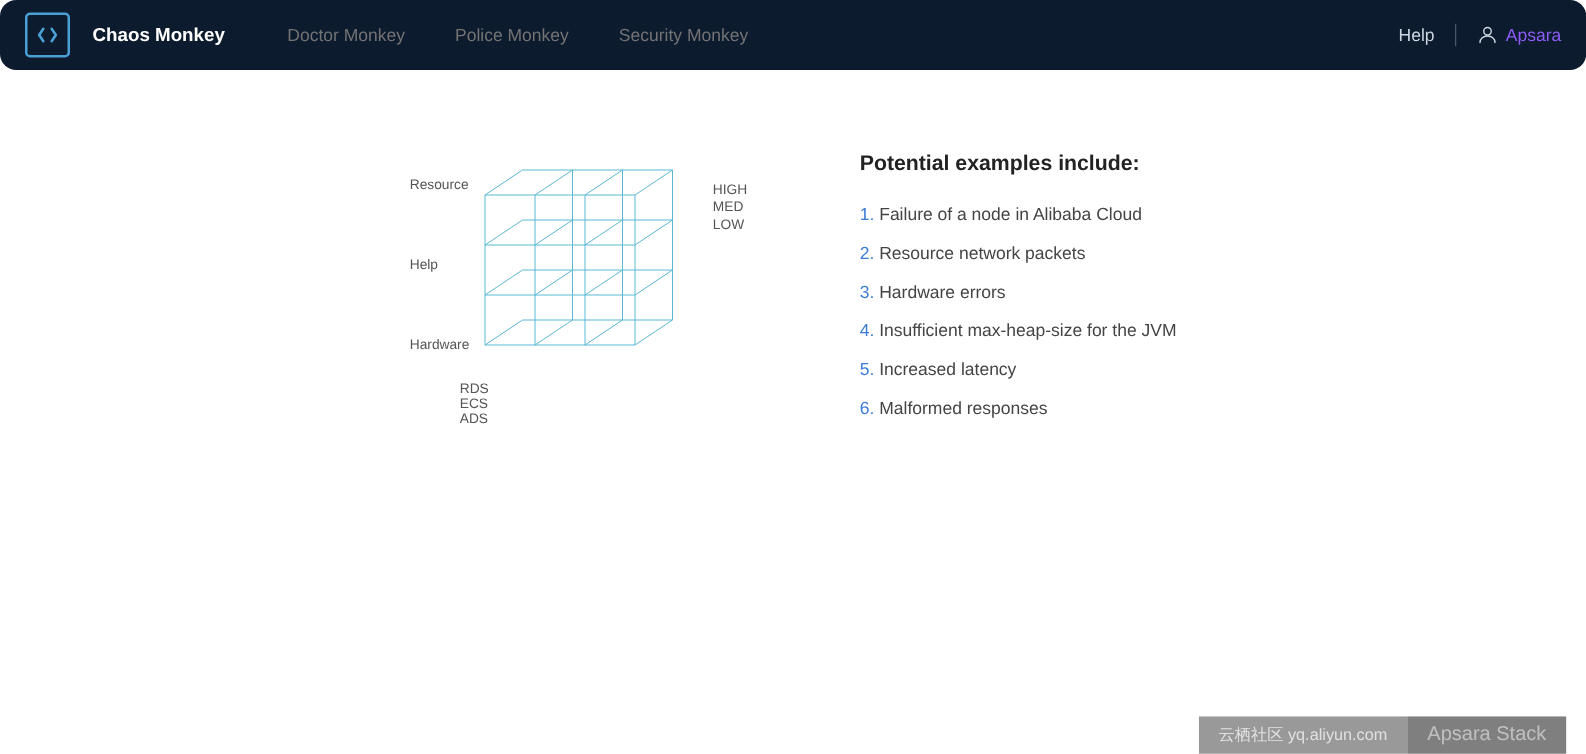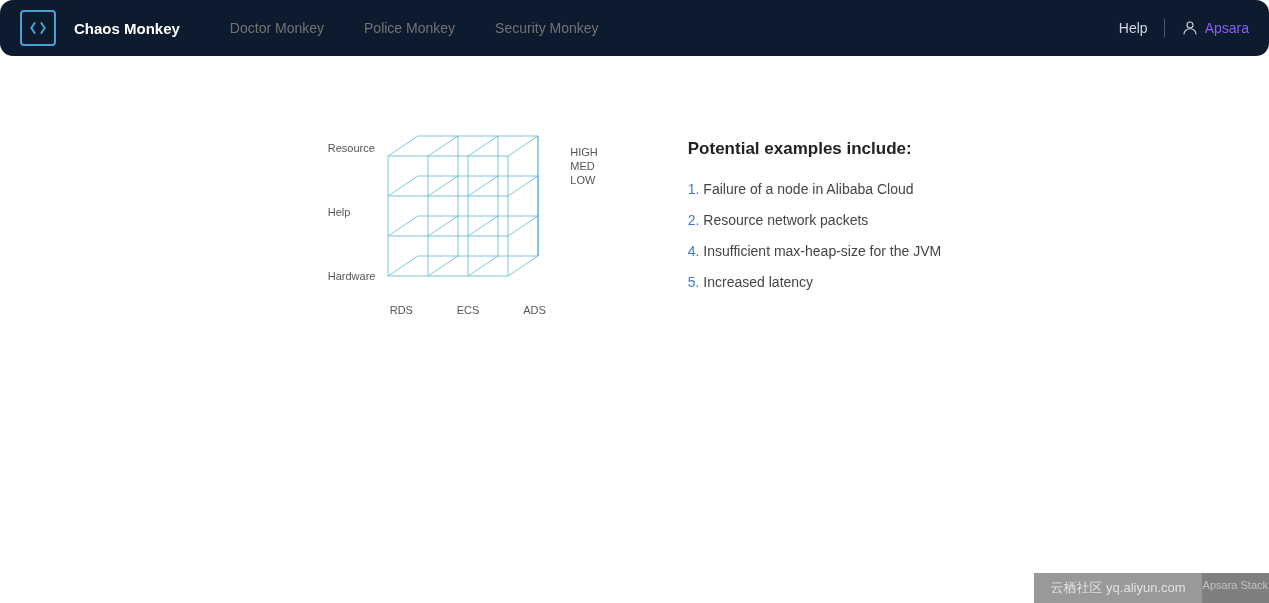--- a/index.html
+++ b/index.html
@@ -114,20 +114,21 @@
       font-size: 11px;
       color: #555;
       white-space: nowrap;
     }
     .axis-labels-x {
       display: flex;
       justify-content: space-around;
       margin-left: 40px;
       width: 200px;
       margin-top: 4px;
+      flex-direction: column;
     }
     .axis-labels-z {
       position: absolute;
       right: -10px;
       top: 30px;
       display: flex;
       flex-direction: column;
       gap: 2px;
       font-size: 10px;
       color: #555;
@@ -155,34 +156,35 @@
       line-height: 1.5;
     }
     .examples-list li span.num {
       color: #3a7bd5;
     }
 
     
     .footer {
       position: fixed;
       bottom: 0;
-      right: 0;
-      display: flex;
+      right: 16px;
+      display: flex;
+      align-items: center;
       gap: 0;
     }
     .footer-watermark {
       background: rgba(0,0,0,0.4);
       padding: 6px 16px;
       font-size: 13px;
       color: rgba(255,255,255,0.7);
     }
     .footer-brand {
       background: rgba(0,0,0,0.5);
-      padding: 6px 1px;
-      font-size: 11px;
+      padding: 6px 16px;
+      font-size: 16px;
       color: rgba(255,255,255,0.5);
     }
   </style>
 </head>
 <body>
 
 <nav class="navbar">
   <div class="navbar-logo">
     <svg viewBox="0 0 24 24" fill="none" xmlns="http://www.w3.org/2000/svg">
       <path d="M8 6L4 12L8 18" stroke="#4a9fd4" stroke-width="2.5" stroke-linecap="round" stroke-linejoin="round"></path>
@@ -289,26 +291,34 @@
     <ul class="examples-list">
       <li>
         <span class="num" style="color: rgb(58, 123, 213); margin-right: 0px;">1.</span>
         <span>Failure of a node in Alibaba Cloud</span>
       </li>
       <li>
         <span class="num" style="color: rgb(58, 123, 213); margin-right: 0px;">2.</span>
         <span>Resource network packets</span>
       </li>
       <li>
+        <span class="num" style="color: rgb(58, 123, 213); margin-right: 0px;">3.</span>
+        <span>Hardware errors</span>
+      </li>
+      <li>
         <span class="num" style="color: rgb(58, 123, 213); margin-right: 0px;">4.</span>
         <span>Insufficient max-heap-size for the JVM</span>
       </li>
       <li>
         <span class="num" style="color: rgb(58, 123, 213); margin-right: 0px;">5.</span>
         <span>Increased latency</span>
+      </li>
+      <li>
+        <span class="num" style="color: rgb(58, 123, 213); margin-right: 0px;">6.</span>
+        <span>Malformed responses</span>
       </li>
     </ul>
   </div>
 
 </div>
 
 <div class="footer">
   <div class="footer-watermark">云栖社区 yq.aliyun.com</div>
   <div class="footer-brand">Apsara Stack</div>
 </div>

